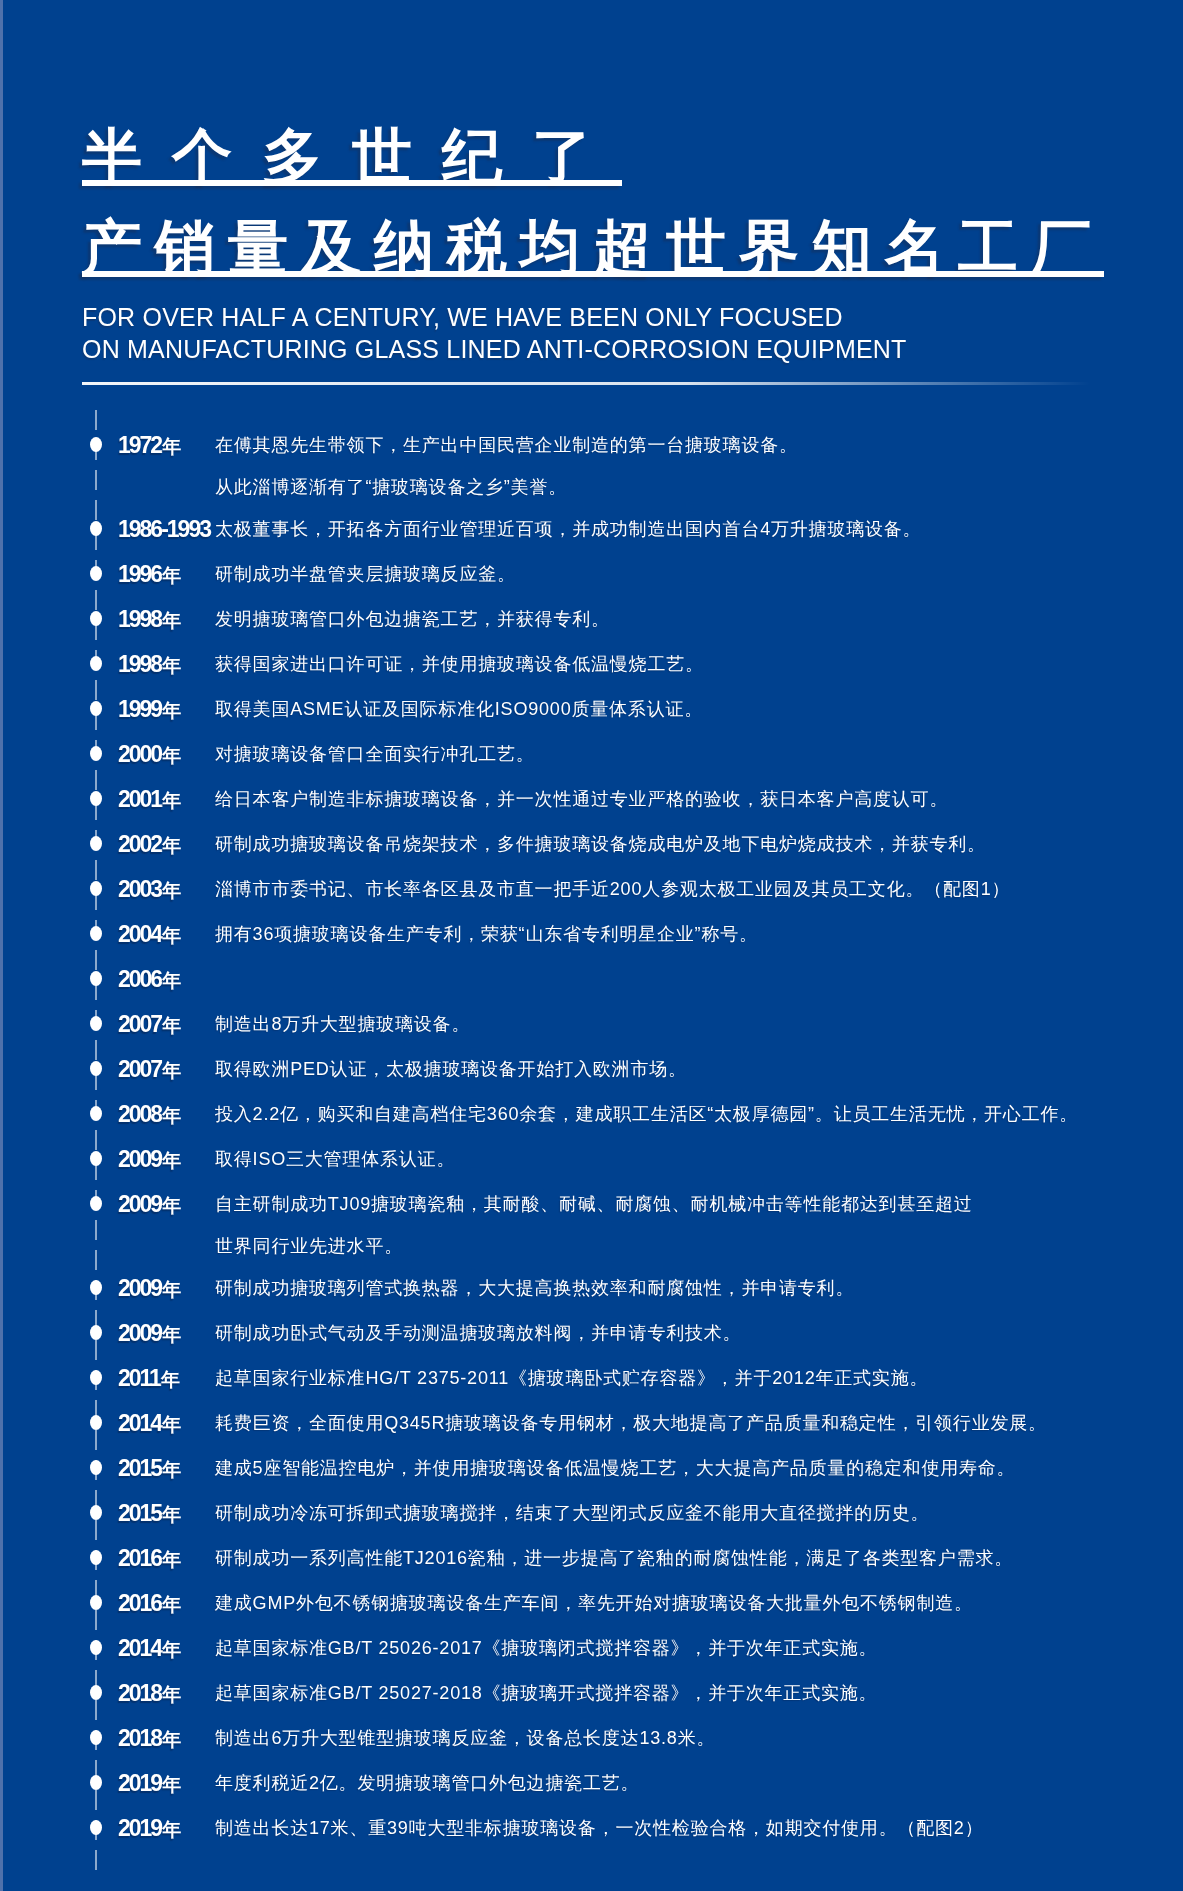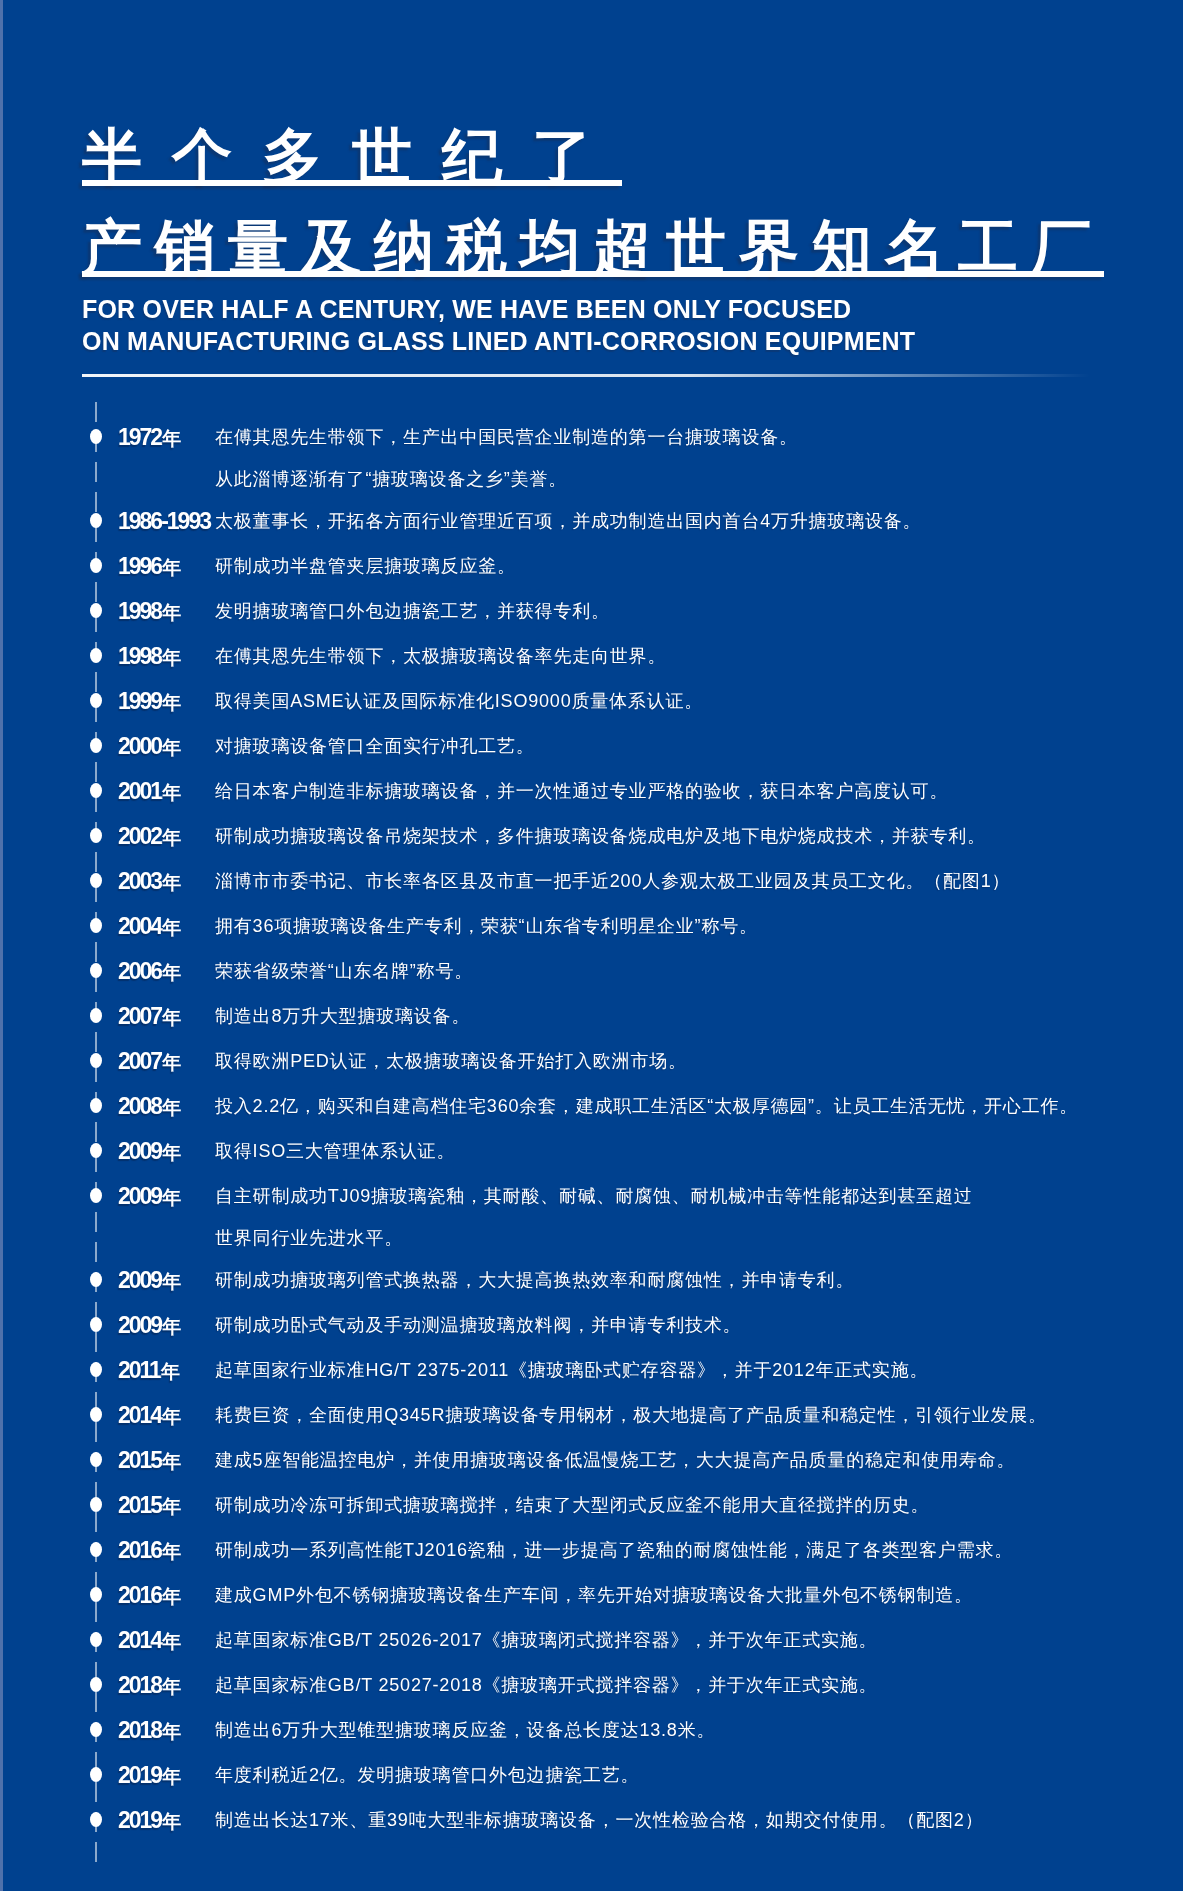--- a/index.html
+++ b/index.html
@@ -25,21 +25,22 @@
     font-weight: bold;
     font-size: 60px;
     line-height: 91px;
     white-space: nowrap;
     text-shadow: -3px 3px 2px rgba(30, 40, 70, 0.35);
     text-decoration: underline;
   }
   .title-line.l1 { margin-top: 111px; letter-spacing: 30px; }
   .title-line.l2 { letter-spacing: 13px; }
   .subtitle {
-    font-weight: bold;
+    margin-top: 8px;
+    font-weight: normal;
     font-size: 25px;
     line-height: 32px;
     letter-spacing: 0.2px;
     text-shadow: -1px 2px 1px rgba(30, 40, 70, 0.3);
   }
   .separator {
     margin-top: 17px;
     width: 1008px; height: 3px;
     background: linear-gradient(to right,
       rgba(255,255,255,0.95) 0%,
@@ -145,21 +146,21 @@
     <div class="desc">发明搪玻璃管口外包边搪瓷工艺，并获得专利。</div>
   </div>
 
   <div class="entry">
     <div class="marker">
       <span class="dot"></span>
     </div>
     <div class="year">
       <span class="yr-num">1998</span><span class="yr-suffix">年</span>
     </div>
-    <div class="desc">在傅其恩先生带领下，太极搪玻璃设备率先走向世界。</div>
+    <div class="desc">获得国家进出口许可证，并使用搪玻璃设备低温慢烧工艺。</div>
   </div>
 
   <div class="entry">
     <div class="marker">
       <span class="dot"></span>
     </div>
     <div class="year">
       <span class="yr-num">1999</span><span class="yr-suffix">年</span>
     </div>
     <div class="desc">取得美国ASME认证及国际标准化ISO9000质量体系认证。</div>
@@ -216,21 +217,20 @@
   </div>
 
 
   <div class="entry">
     <div class="marker">
       <span class="dot"></span>
     </div>
     <div class="year">
       <span class="yr-num">2006</span><span class="yr-suffix">年</span>
     </div>
-    <div class="desc">荣获省级荣誉“山东名牌”称号。</div>
   </div>
 
   <div class="entry">
     <div class="marker">
       <span class="dot"></span>
     </div>
     <div class="year">
       <span class="yr-num">2007</span><span class="yr-suffix">年</span>
     </div>
     <div class="desc">制造出8万升大型搪玻璃设备。</div>

